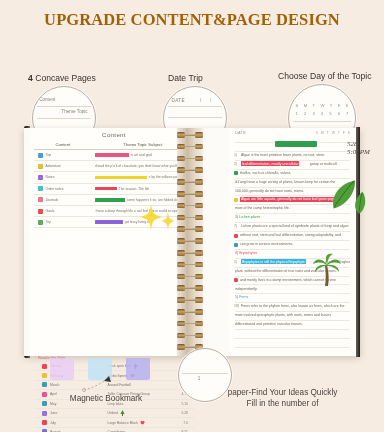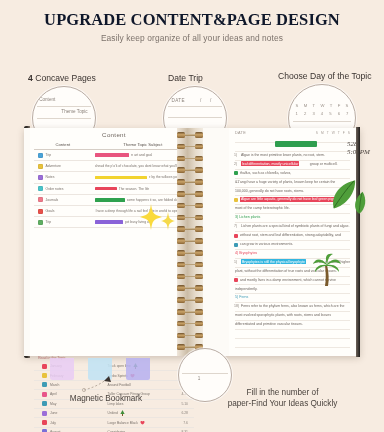--- a/index.html
+++ b/index.html
@@ -6,21 +6,21 @@
   body{
     width:384px;height:432px;overflow:hidden;
     background:#f7ece1;
     font-family:"Liberation Sans",sans-serif;
     position:relative;
   }
   
   .hdr{position:absolute;left:0;top:10px;width:384px;text-align:center;}
   .hdr h1{
     margin:0;font-family:"Liberation Serif",serif;font-weight:bold;
-    font-size:16.5px;letter-spacing:.1px;color:#0f172a;
+    font-size:16.5px;letter-spacing:.1px;color:#a16207;
   }
   .hdr p{margin:3px 0 0;font-size:8.4px;color:#7d736c;letter-spacing:.1px;}
 
   
   .callout{position:absolute;font-size:8.6px;color:#3a3330;white-space:nowrap;}
   .callout b{font-weight:bold;}
   #cl-content{left:28px;top:73px;}
   #cl-date{left:168px;top:73px;}
   #cl-week{left:278px;top:71px;}
 
@@ -113,21 +113,20 @@
   #foot2{left:190px;top:387px;width:185px;}
 
   .ptr{position:absolute;left:82px;top:374px;}
   #bub-foot{left:178px;top:348px;width:52px;height:52px;}
 </style>
 </head>
 <body>
 
 <div class="hdr">
   <h1>UPGRADE CONTENT&amp;PAGE DESIGN</h1>
-  <p>Easily keep organize of all your ideas and notes</p>
 </div>
 
 <div class="callout" id="cl-content">
   <b>4</b><span> Concave Pages</span>
 </div>
 <div class="callout" id="cl-date">Date Trip</div>
 <div class="callout" id="cl-week">Choose Day of the Topic</div>
 
 <div class="bubble" id="bub-content">
   <div class="bub-txt" style="left:10%;top:16%;">Content</div>
@@ -573,15 +572,15 @@
   </svg>
 </div>
 
 <div class="bubble" id="bub-foot">
   <div class="bub-line" style="top:46%;"></div>
   <div class="bub-txt" style="left:36%;top:52%;">1</div>
 </div>
 
 <div class="foot" id="foot1">Magnetic Bookmark</div>
 <div class="foot" id="foot2">
+  <div>paper-Find Your Ideas Quickly</div>
   <div>Fill in the number of</div>
-  <div>paper-Find Your Ideas Quickly</div>
 </div>
 
 </body></html>

